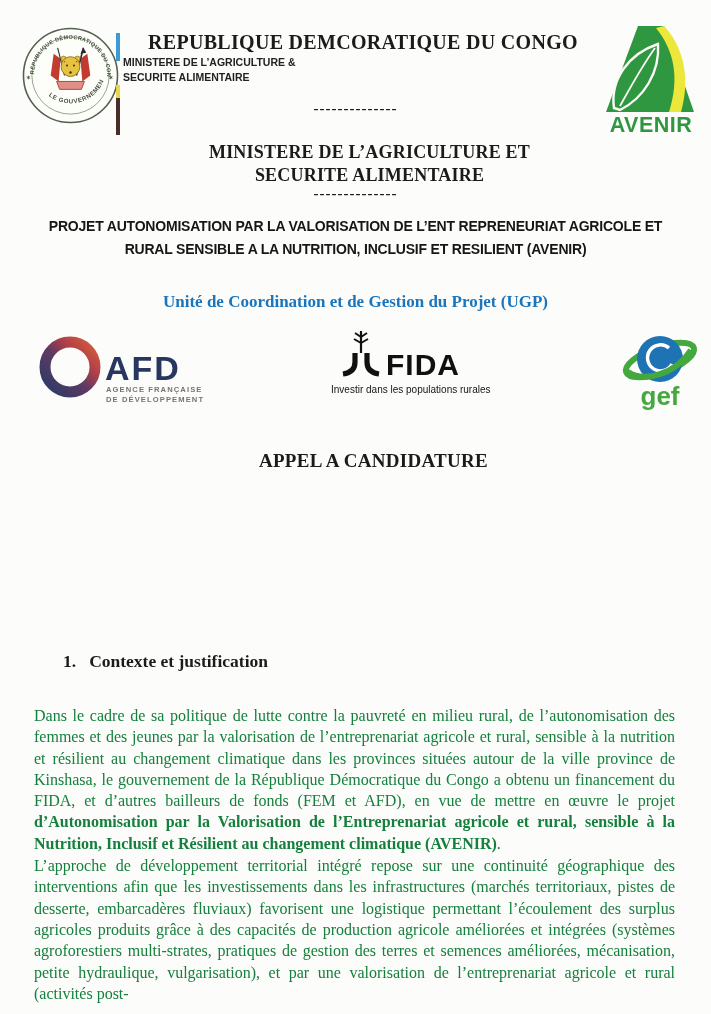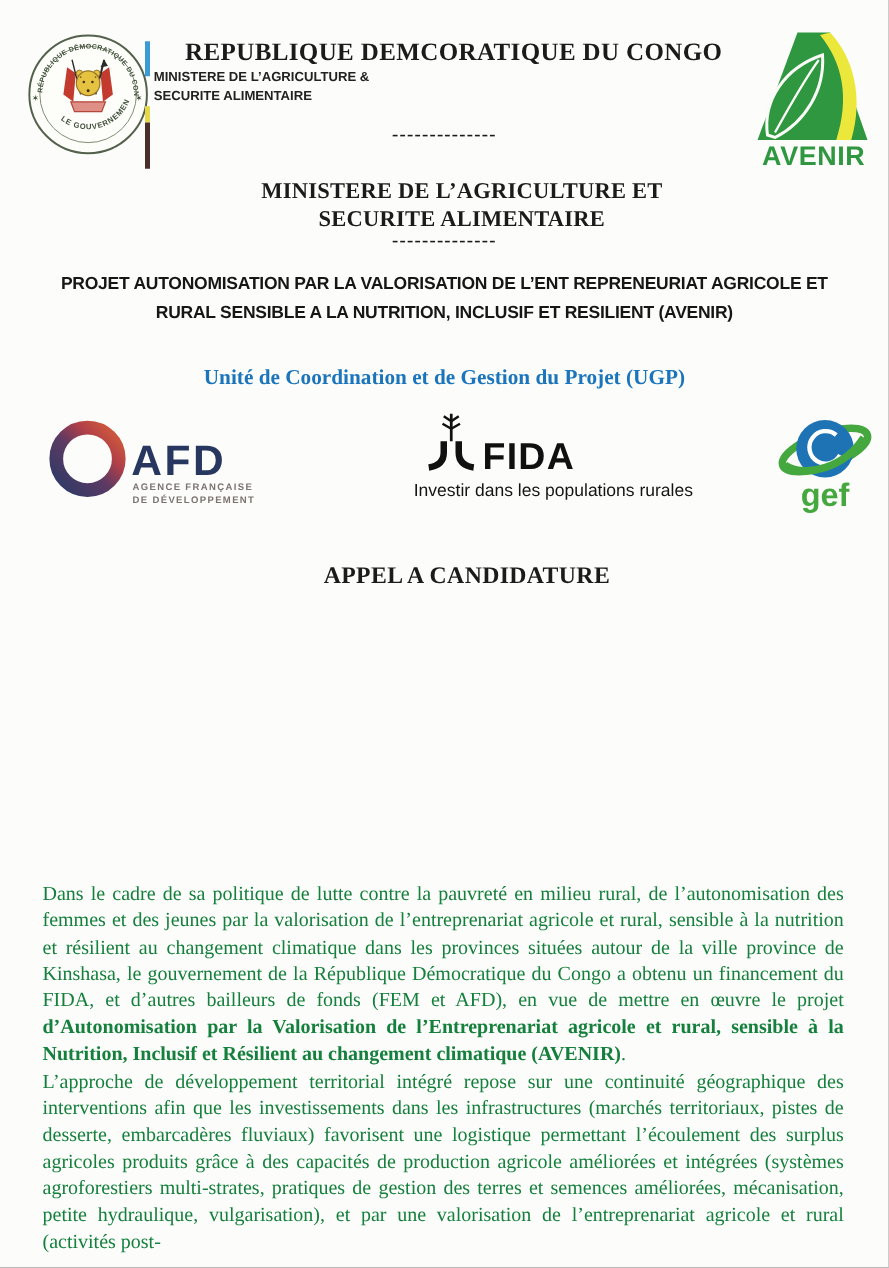--- a/index.html
+++ b/index.html
@@ -48,21 +48,21 @@
   }
   .ugp{
     position:absolute; left:0; right:0; top:292px; text-align:center;
     font-size:17px; font-weight:bold; color:var(--accent-blue);
   }
   
   .afd{position:absolute; left:36px; top:331px; width:176px; height:74px;}
   .fida{position:absolute; left:322px; top:327px; width:220px; height:56px;}
   .fida-tagline{
     position:absolute; left:331px; top:384px; width:230px;
-    font-family:"Liberation Sans", sans-serif; font-size:14px; color:#141414;
+    font-family:"Liberation Sans", sans-serif; font-size:10px; color:#141414;
   }
   .gef{position:absolute; left:616px; top:326px; width:88px; height:88px;}
   
   .appel{
     position:absolute; left:0; right:0; top:450px; text-align:center;
     font-size:19px; font-weight:bold; letter-spacing:0.3px;padding-left:36px;
   }
   .recruit{
     position:absolute; left:35px; right:35px; top:507px; text-align:center;
     font-size:18.5px; font-weight:bold; line-height:26.5px; letter-spacing:0.2px;
@@ -182,19 +182,22 @@
       <circle cx="44" cy="33" r="23" fill="var(--gef-blue)"></circle>
       <path d="M53,22 a13,13 0 1 0 3,16" fill="none" stroke="#fff" stroke-width="3.5"></path>
       <path d="M12,46 C28,57 60,48 75,24" fill="none" stroke="var(--gef-green)" stroke-width="6"></path>
     </g>
     <text x="44" y="79" text-anchor="middle" font-size="26" font-weight="bold" fill="var(--gef-green)">gef</text>
   </svg>
 
   <div class="appel">APPEL A CANDIDATURE</div>
 
 
+  <div class="sec-heading">
+    <span class="sec-num">1.</span><span class="sec-title">Contexte et justification</span>
+  </div>
 
   <div class="body-text">
     <p><span>Dans le cadre de sa politique de lutte contre la pauvreté en milieu rural, de l’autonomisation des femmes et des jeunes par la valorisation de l’entreprenariat agricole et rural, sensible à la nutrition et résilient au changement climatique dans les provinces situées autour de la ville province de Kinshasa, le gouvernement de la République Démocratique du Congo a obtenu un financement du FIDA, et d’autres bailleurs de fonds (FEM et AFD), en vue de mettre en œuvre le projet </span><strong>d’Autonomisation par la Valorisation de l’Entreprenariat agricole et rural, sensible à la Nutrition, Inclusif et Résilient au changement climatique (AVENIR)</strong><span>.</span></p>
     <p>L’approche de développement territorial intégré repose sur une continuité géographique des interventions afin que les investissements dans les infrastructures (marchés territoriaux, pistes de desserte, embarcadères fluviaux) favorisent une logistique permettant l’écoulement des surplus agricoles produits grâce à des capacités de production agricole améliorées et intégrées (systèmes agroforestiers multi-strates, pratiques de gestion des terres et semences améliorées, mécanisation, petite hydraulique, vulgarisation), et par une valorisation de l’entreprenariat agricole et rural (activités post-</p>
   </div>
 
 </div>
 
 </body></html>

